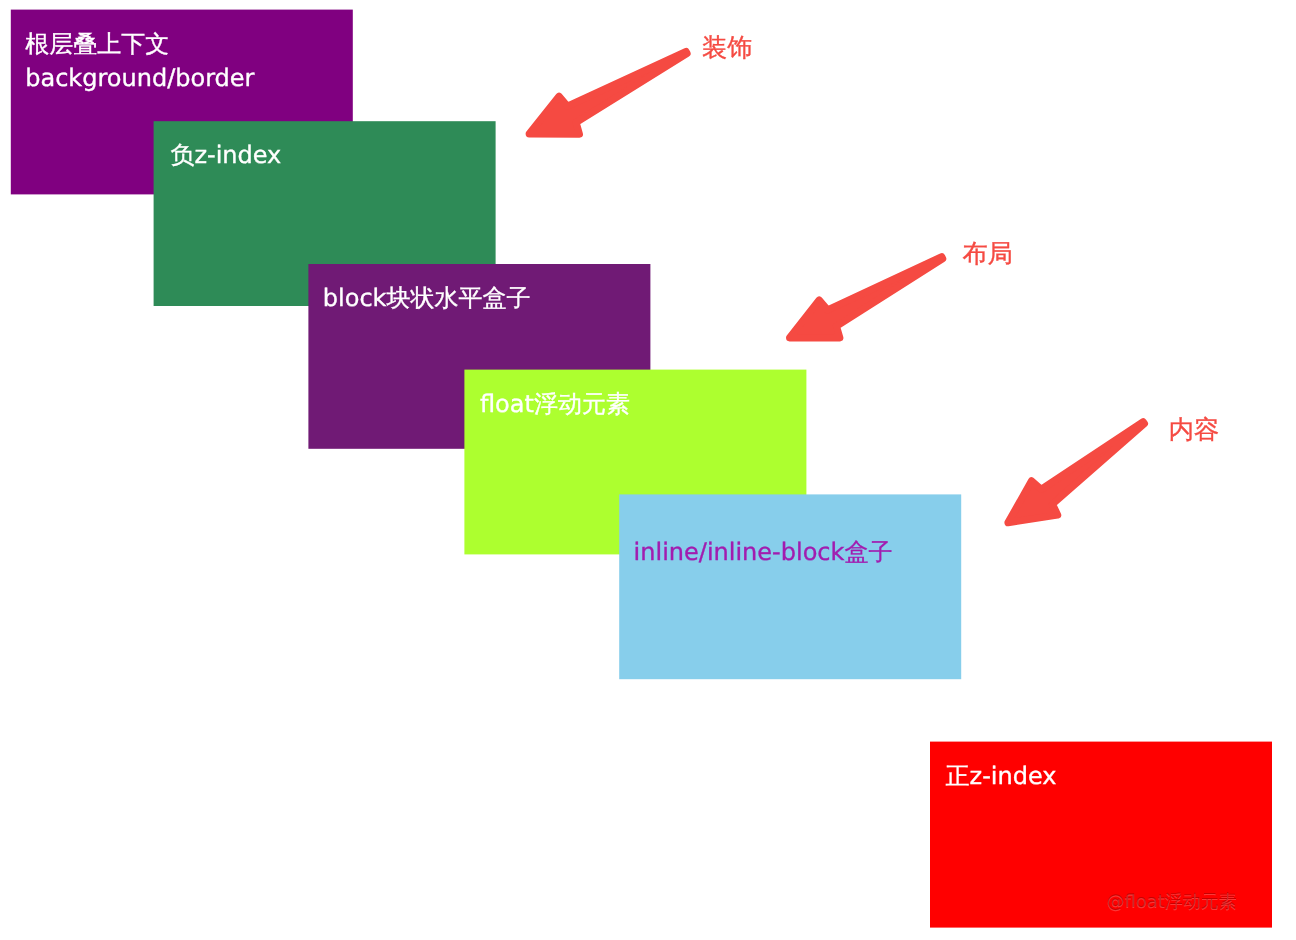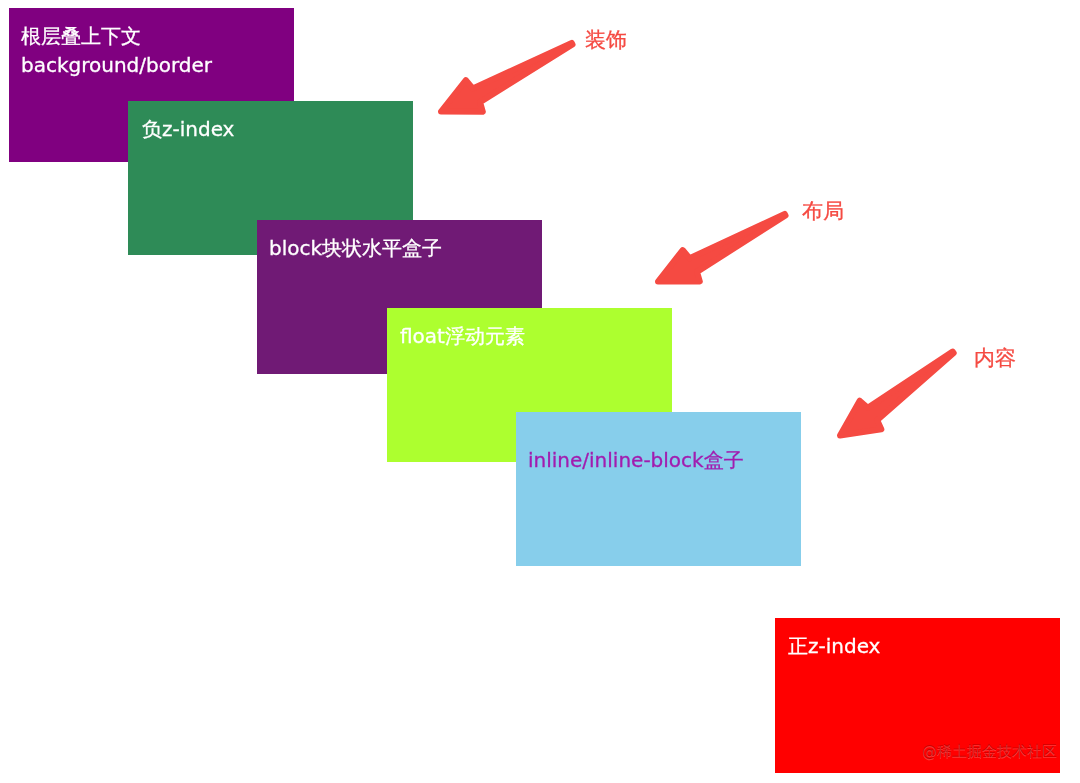--- a/index.html
+++ b/index.html
@@ -46,14 +46,14 @@
   <svg class="arrows" viewBox="0 0 1080 783" style="z-index: 100;">
     <path d="M 441.00,111.50 L 465.89,80.22 L 472.76,88.48 L 571.72,42.97 L 572.55,44.57 L 480.08,102.14 L 482.82,111.76 Z" fill="#f54a42" stroke="#f54a42" stroke-width="6" stroke-linejoin="round"></path>
     <path d="M 658.00,281.50 L 682.68,250.05 L 689.61,258.27 L 784.72,213.97 L 785.56,215.56 L 697.02,271.88 L 699.82,281.48 Z" fill="#f54a42" stroke="#f54a42" stroke-width="6" stroke-linejoin="round"></path>
     <path d="M 840.00,435.50 L 859.67,400.70 L 867.76,407.78 L 952.64,351.52 L 953.71,352.97 L 877.13,420.12 L 881.35,429.19 Z" fill="#f54a42" stroke="#f54a42" stroke-width="6" stroke-linejoin="round"></path>
   </svg>
 
   <div class="alabel" style="left: 585px; top: 29.5px; color: rgb(245, 74, 66); z-index: 110;">装饰</div>
   <div class="alabel" style="left: 802px; top: 200.5px; color: rgb(245, 74, 66); z-index: 110;">布局</div>
   <div class="alabel" style="left: 974px; top: 337.5px; color: rgb(245, 74, 66); z-index: 110; margin-top: 10px;">内容</div>
 
-  <div class="wm" style="left: 922px; top: 744px; color: rgba(0, 0, 0, 0.22); z-index: 200;">@稀土掘金技术社区</div>
+  <div class="wm" style="left: 922px; top: 744px; color: rgba(0, 0, 0, 0.22); z-index: 200;">@float浮动元素</div>
 </div>
 
 </body></html>

